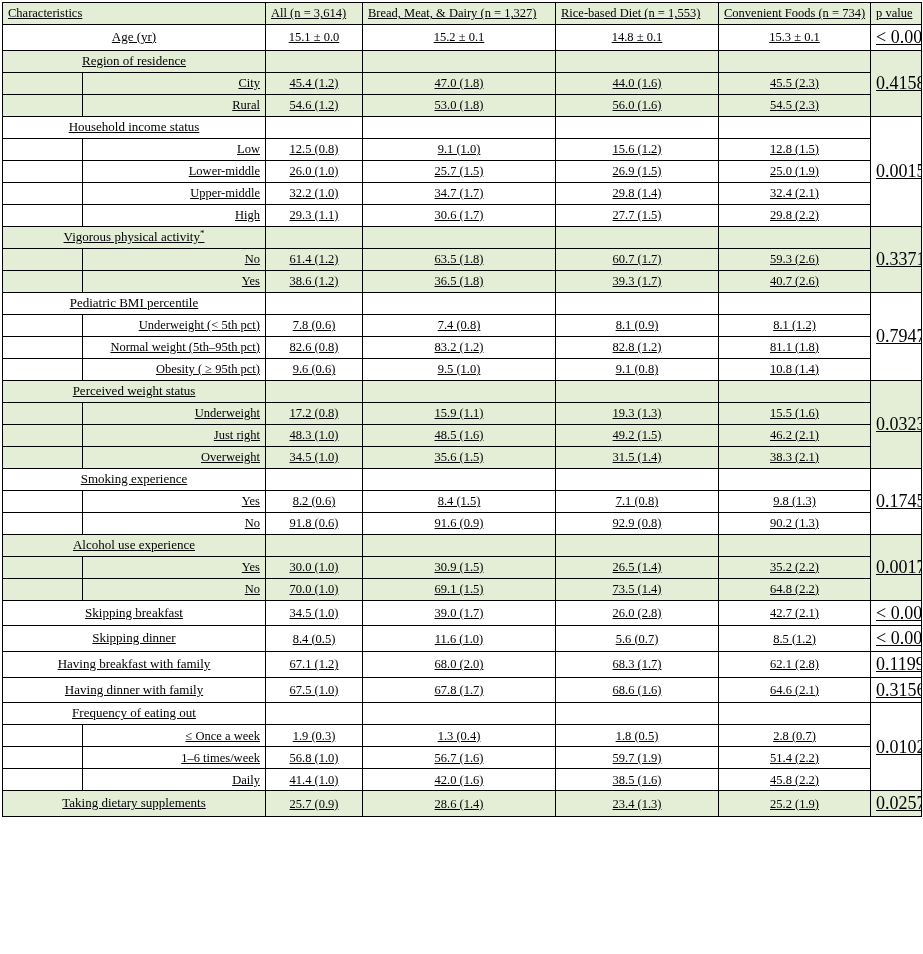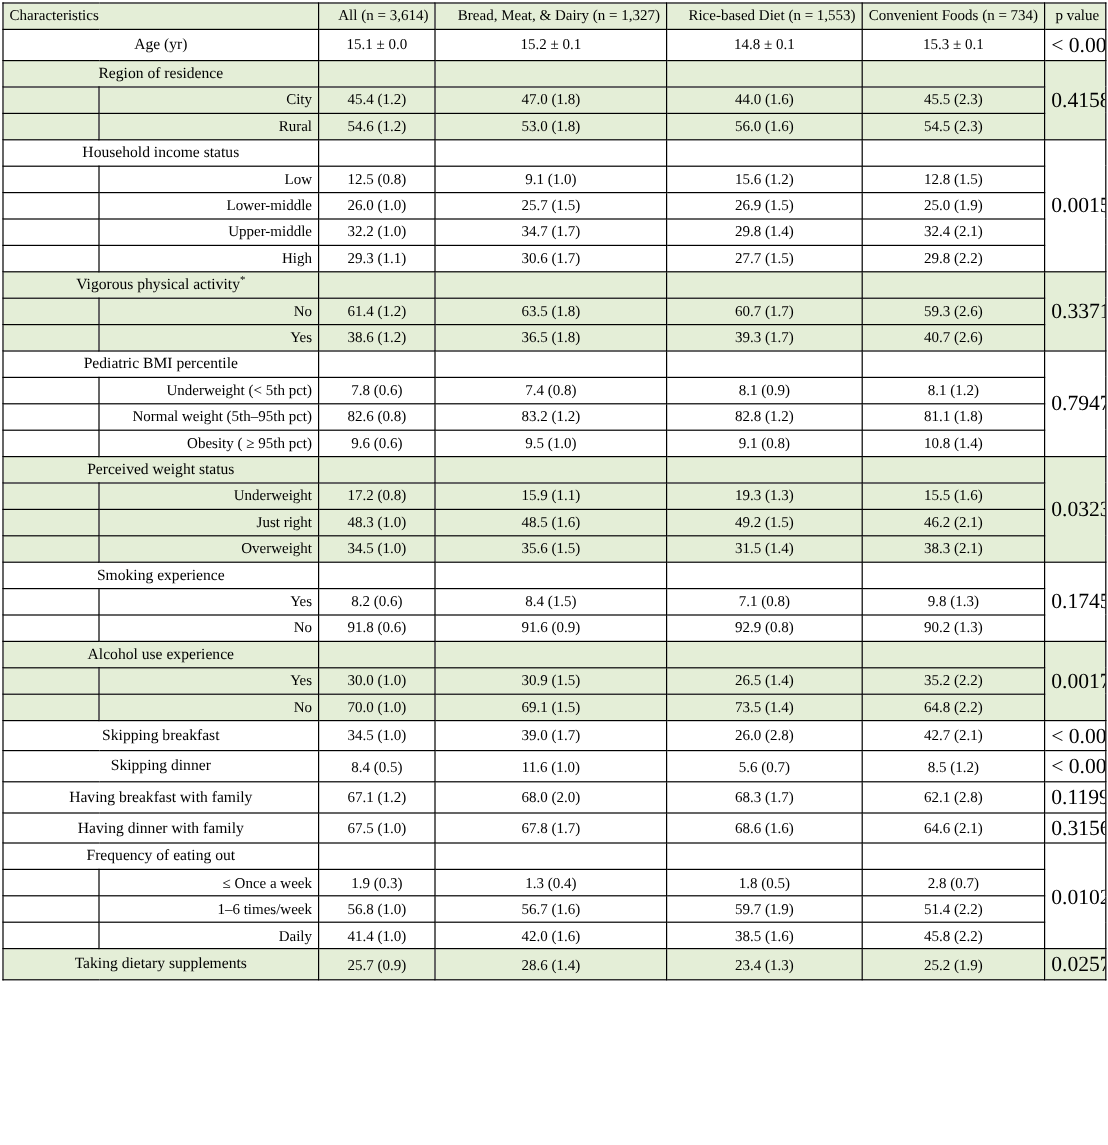--- a/index.html
+++ b/index.html
@@ -17,37 +17,38 @@
     height: 954px;
     position: relative;
     overflow: hidden;
     background: #ffffff;
   }
   table.data-table {
     border-collapse: collapse;
     table-layout: fixed;
     width: 919px;
     margin: 2px 17px 0 2px;
+    text-decoration: underline;
   }
   table.data-table td, table.data-table th {
     border: 1px solid #000000;
     padding: 2px 5px;
     vertical-align: middle;
     font-weight: normal;
     line-height: 1.15;
     height: 22px;
     box-sizing: border-box;
     overflow: hidden;
     white-space: nowrap;
   }
   thead th {
     background: #e4eed7;
     font-weight: bold;
     font-size: 12.5px;
-    text-align: right;
+    text-align: left;
   }
   thead th.left {
     text-align: left;
   }
   
   col.c-indent { width: 80px; }
   col.c-label  { width: 183px; }
   col.c-all    { width: 97px; }
   col.c-bmd    { width: 193px; }
   col.c-rice   { width: 163px; }

